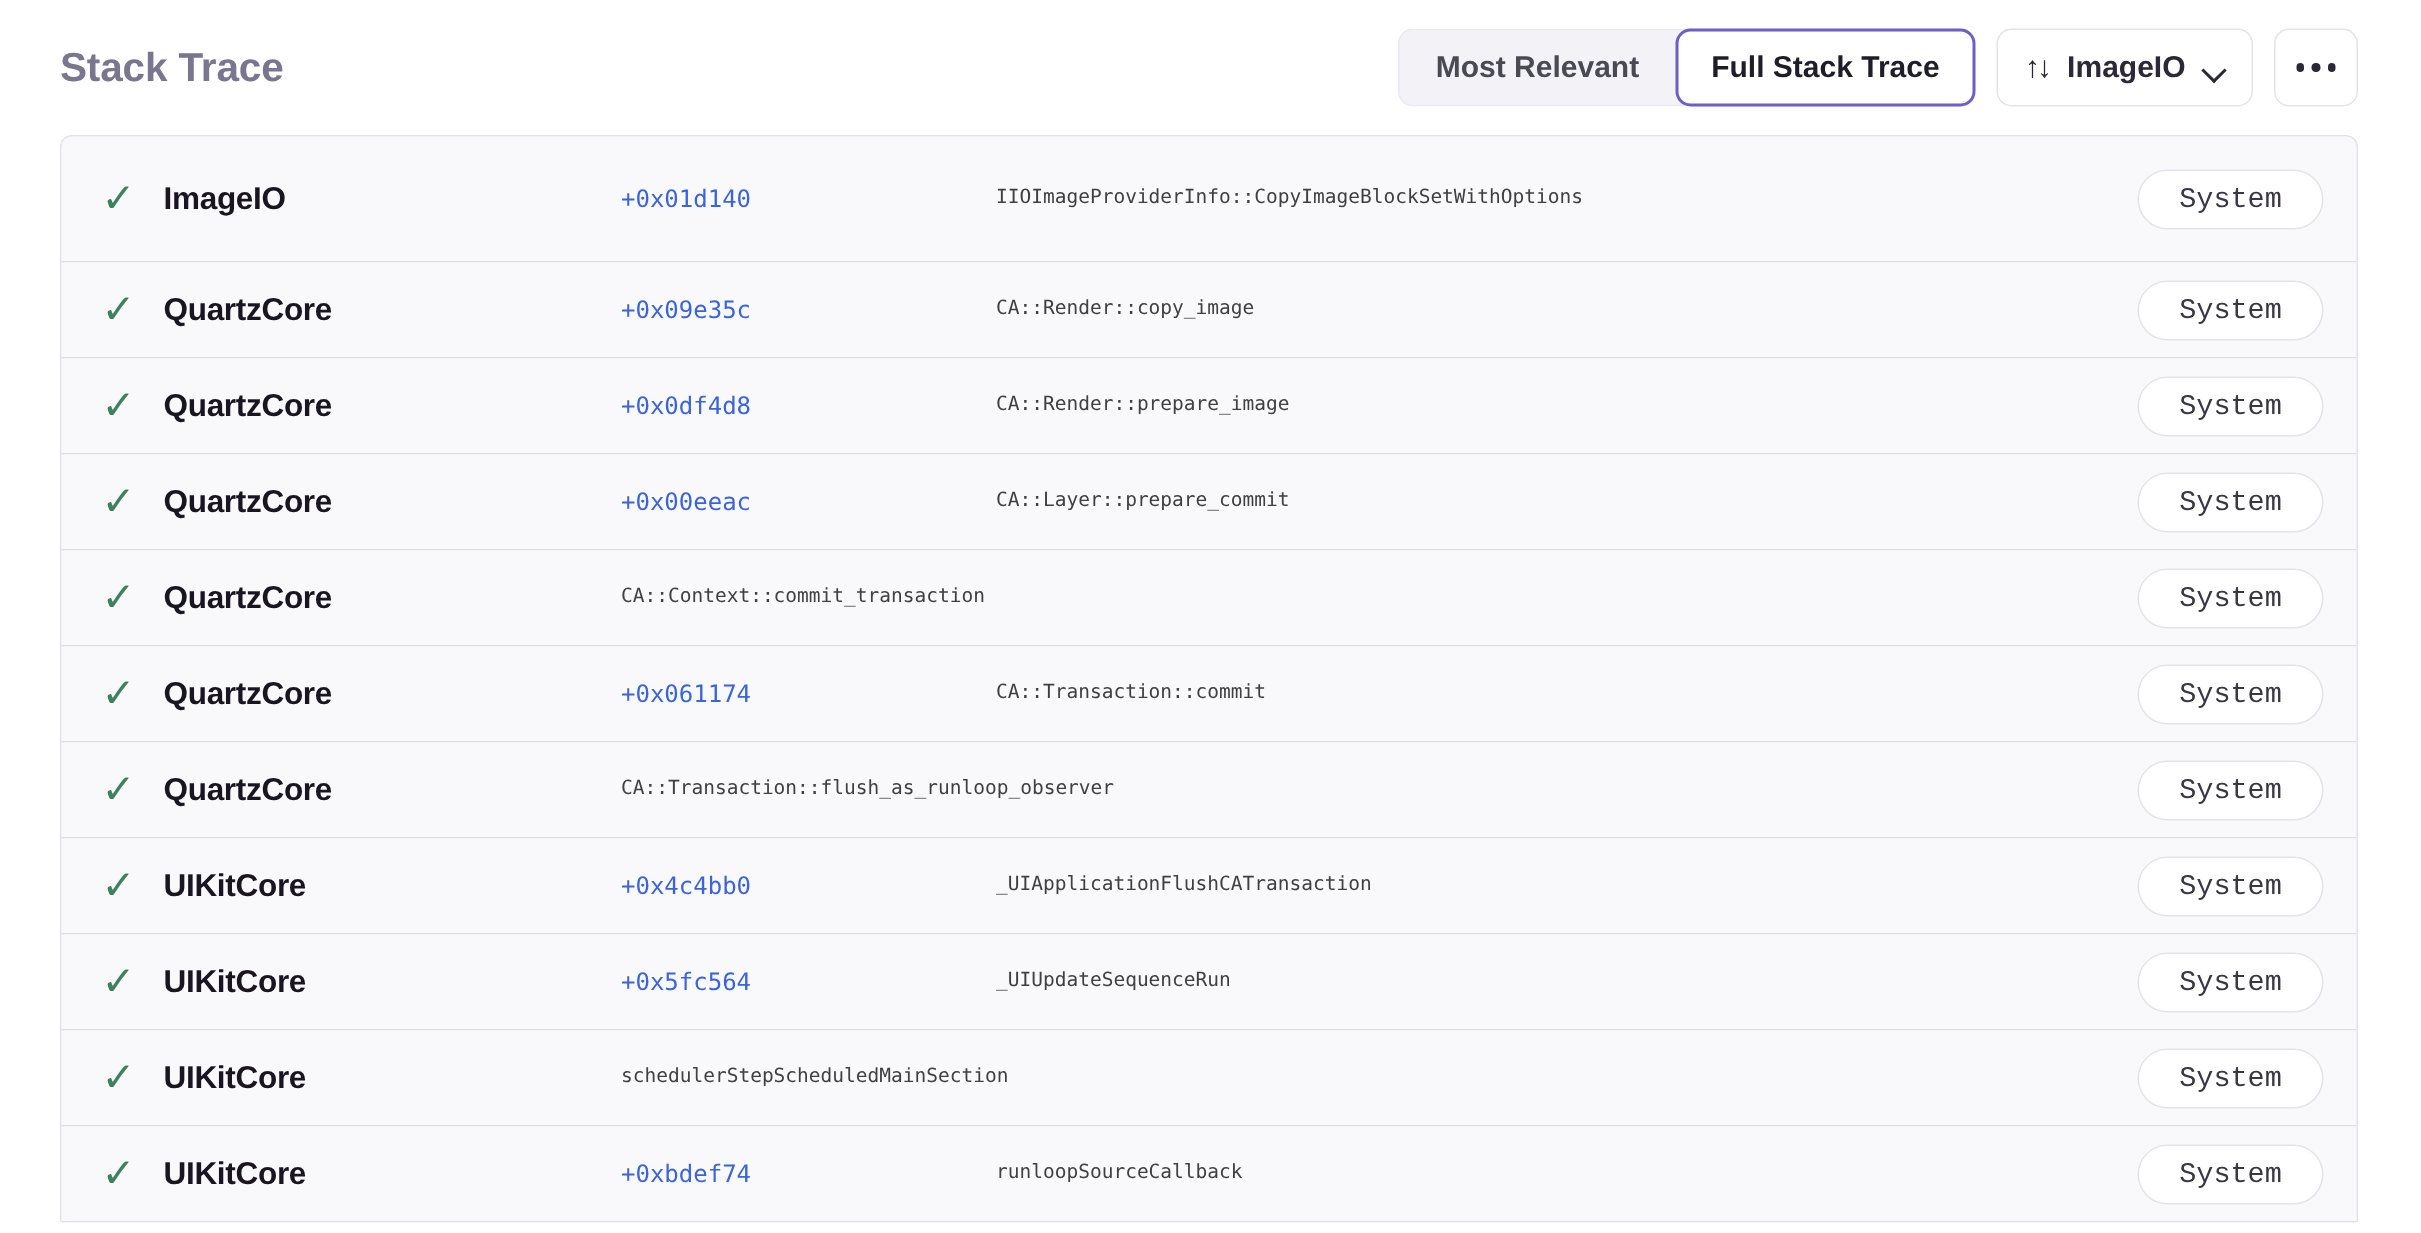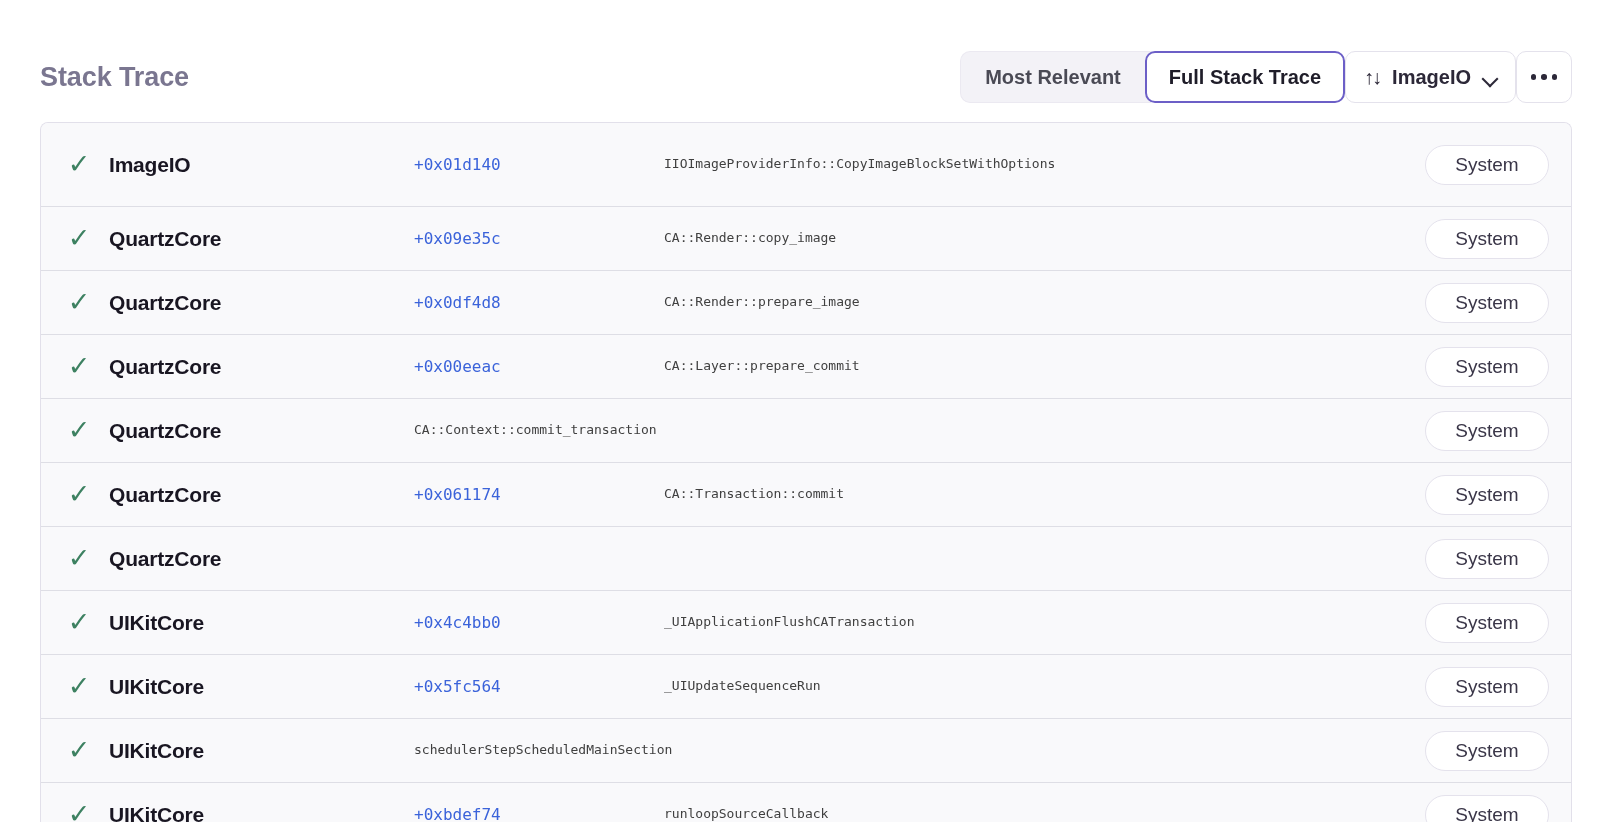--- a/index.html
+++ b/index.html
@@ -21,35 +21,35 @@
     background: #ffffff;
   }
 
   
   .header {
     height: 90px;
     display: flex;
     align-items: center;
     justify-content: space-between;
     padding: 0 42px 0 40px;
-    margin-top: 32px;
   }
 
   .panel-title {
     font-size: 27px;
     font-weight: 700;
     color: #7a7690;
     letter-spacing: -0.1px;
     line-height: 1;
     white-space: nowrap;
   }
 
   .header-actions {
     display: flex;
     align-items: center;
+    gap: 14px;
   }
 
   
   .segmented {
     display: flex;
     align-items: stretch;
     height: 52px;
     border-radius: 10px;
     position: relative;
   }
@@ -208,20 +208,21 @@
     line-height: 1.55;
     word-break: break-all;
     padding-right: 18px;
   }
 
   .col-badge {
     flex: 0 0 auto;
     margin-left: auto;
     display: flex;
     justify-content: flex-start;
+    font-family: Liberation Mono, monospace;
   }
   .badge {
     display: inline-flex;
     align-items: center;
     justify-content: center;
     min-width: 124px;
     height: 40px;
     padding: 0 18px;
     border: 1.5px solid #e4e2ec;
     border-radius: 20px;
@@ -325,20 +326,21 @@
         <div class="col-func">CA::Transaction::commit</div>
         <div class="col-badge">
           <span class="badge">System</span>
         </div>
       </div>
       <div class="trace-row">
         <div class="col-check">
           <span class="check-glyph">✓</span>
         </div>
         <div class="col-pkg">QuartzCore</div>
+        <div class="col-func">CA::Transaction::flush_as_runloop_observer</div>
         <div class="col-badge">
           <span class="badge">System</span>
         </div>
       </div>
       <div class="trace-row">
         <div class="col-check">
           <span class="check-glyph">✓</span>
         </div>
         <div class="col-pkg">UIKitCore</div>
         <div class="col-offset">+0x4c4bb0</div>

